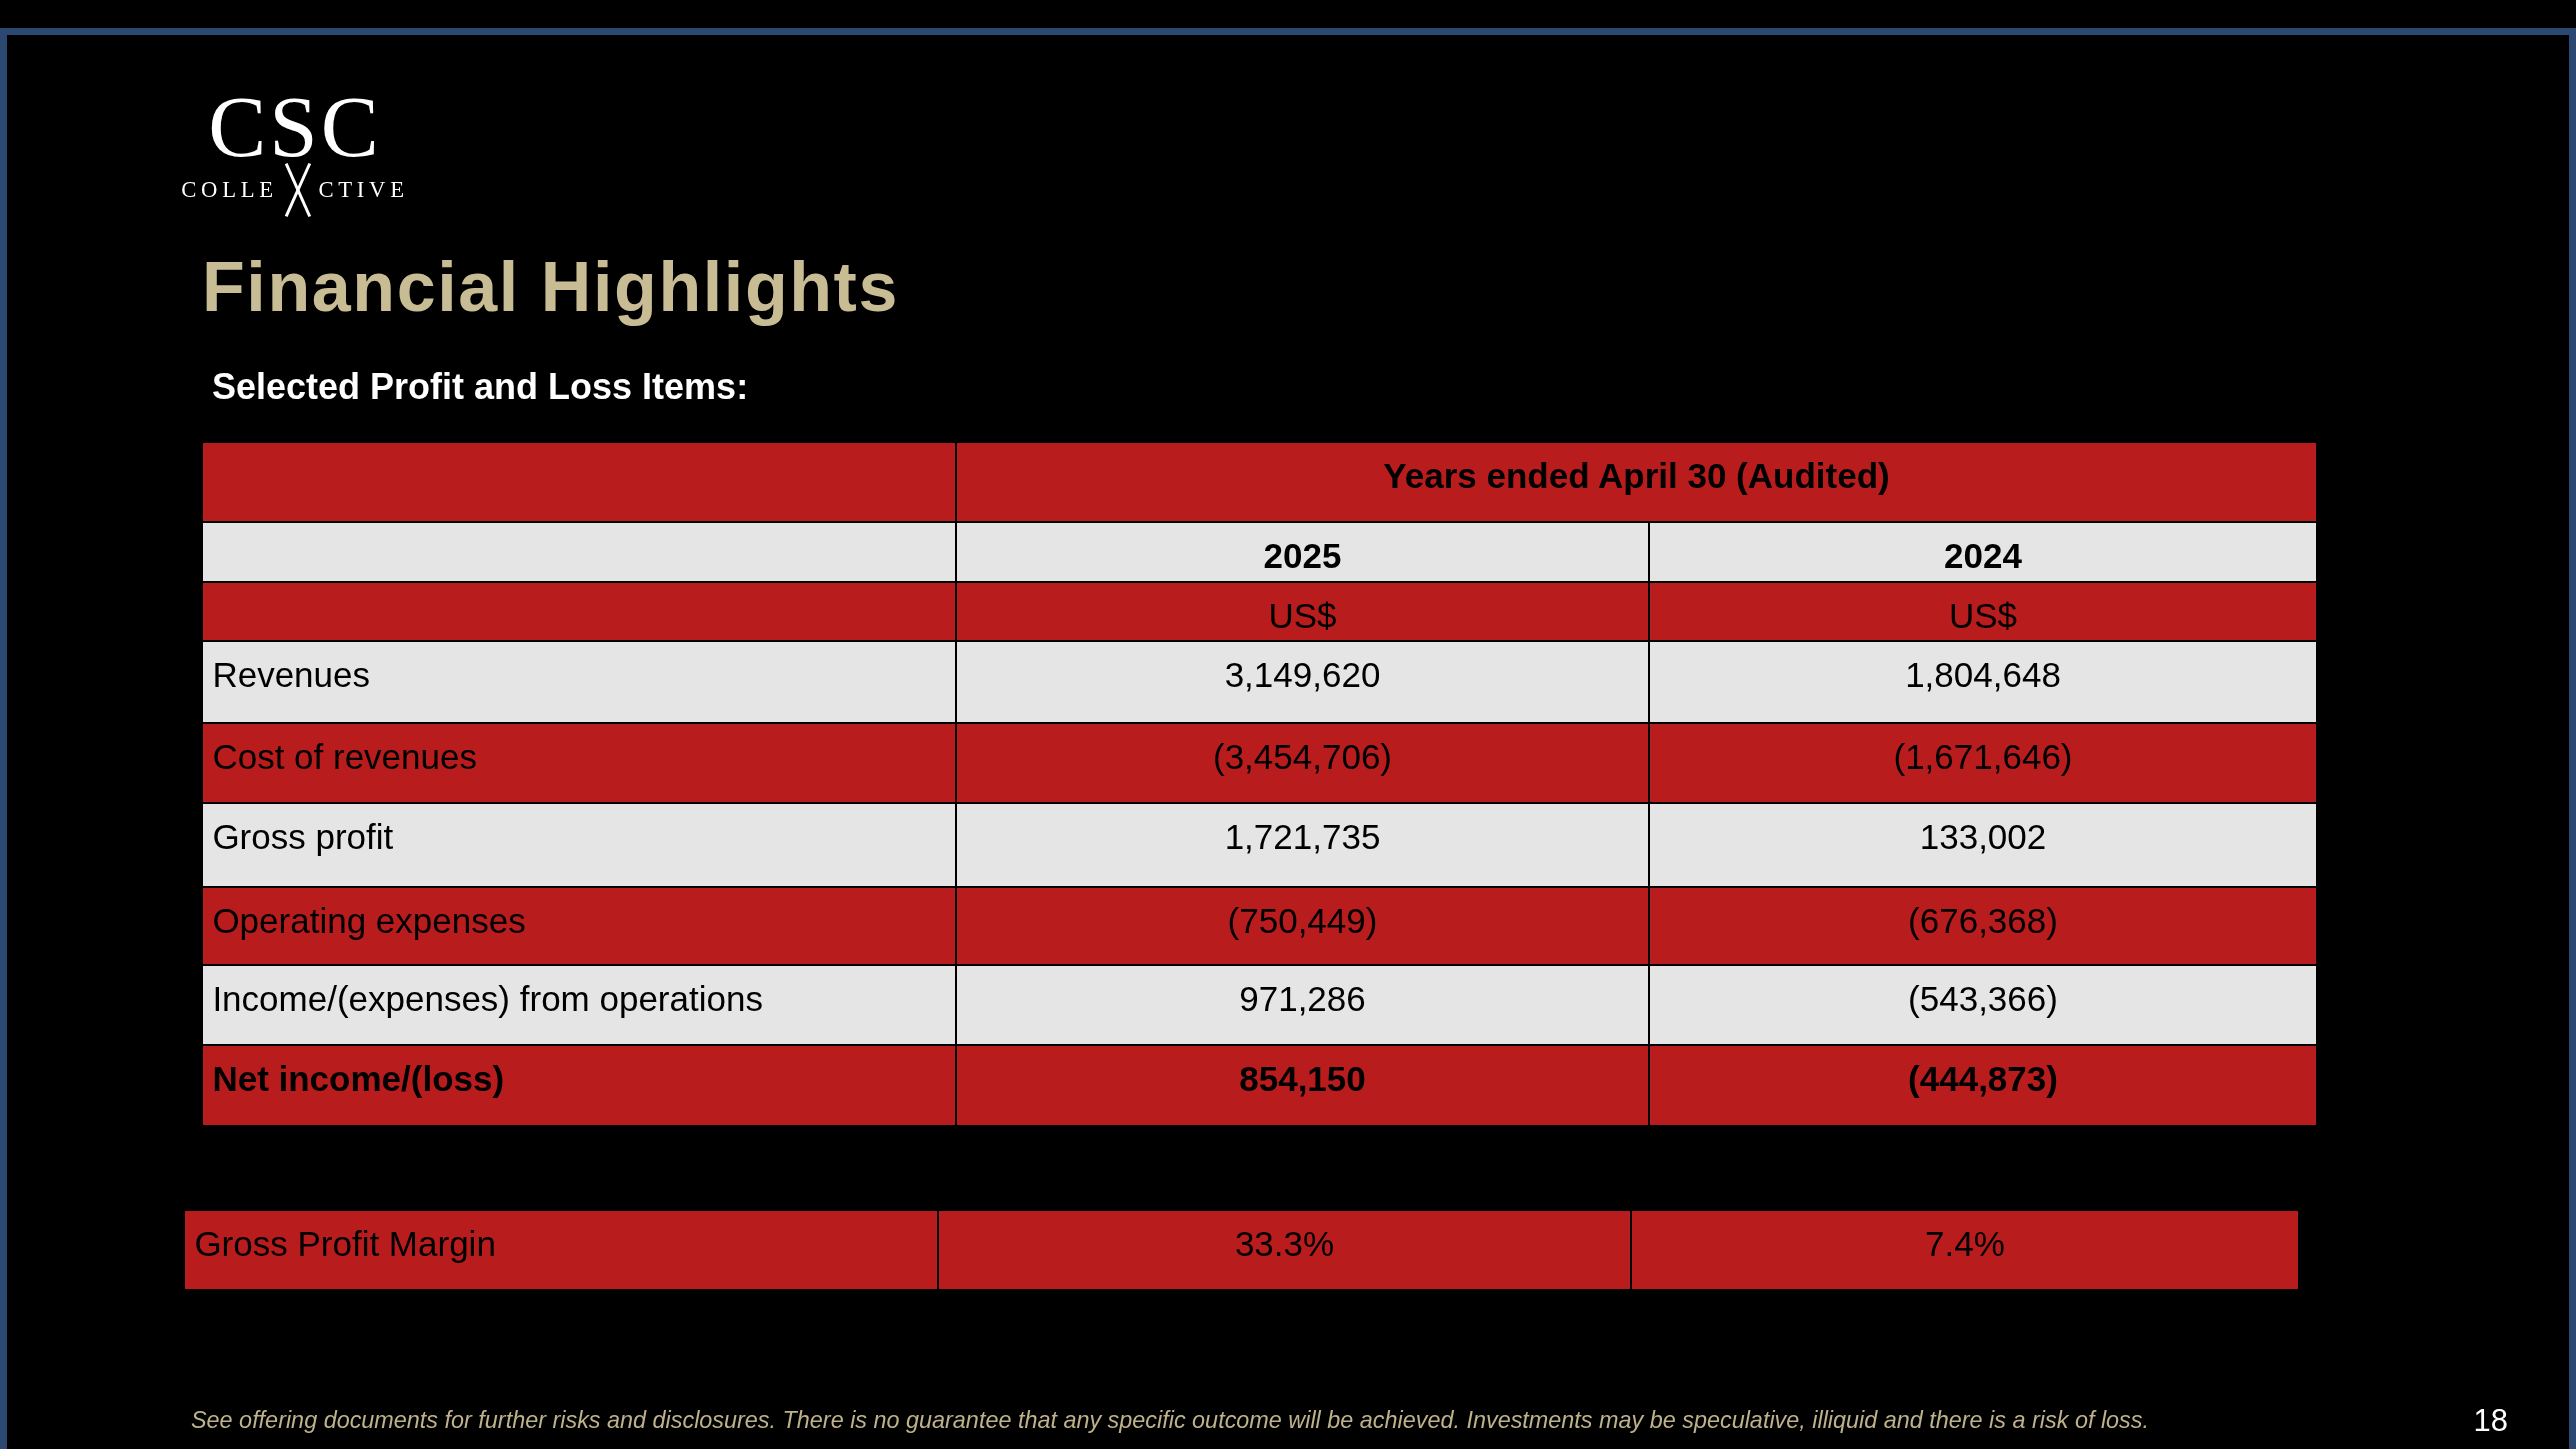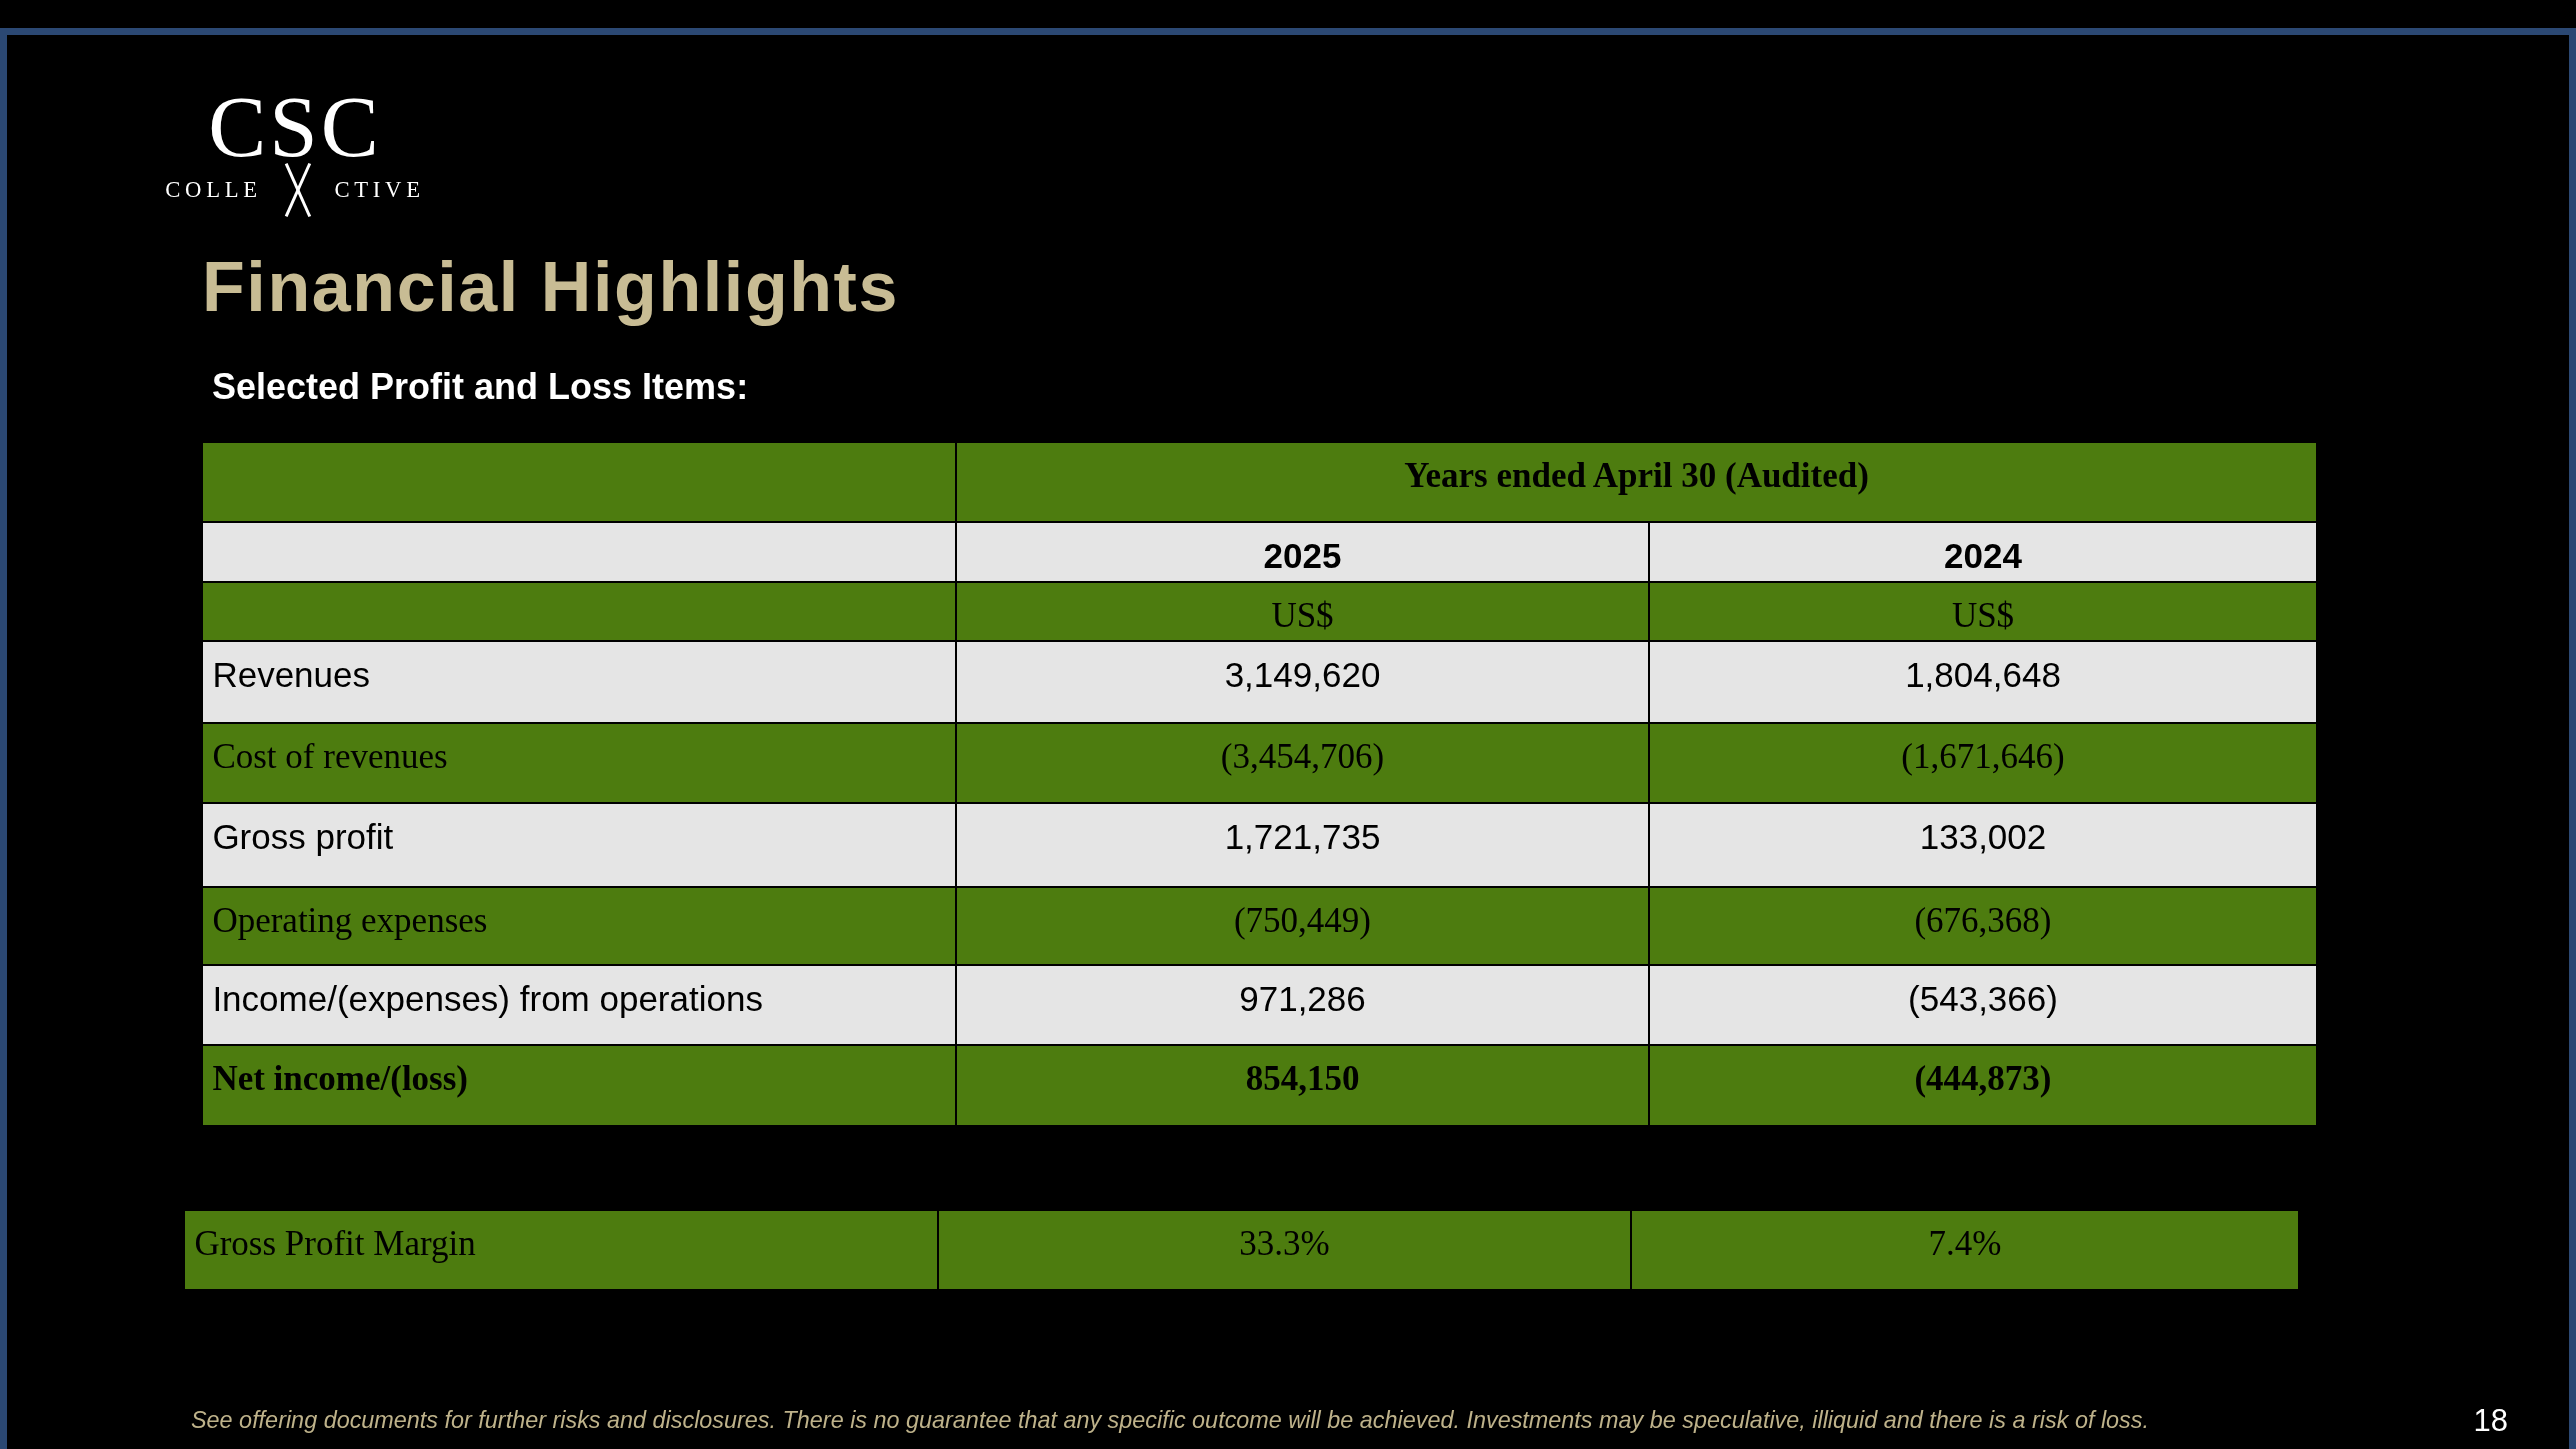--- a/index.html
+++ b/index.html
@@ -16,21 +16,21 @@
 
   
   #logo { position: absolute; left: 192px; top: 48px; width: 192px; color: #fff; }
   .logo-main {
     font-family: "Liberation Serif", serif;
     font-size: 87px; line-height: 1.0; letter-spacing: 3.1px;
     color: #fff; text-align: center;
   }
   .logo-sub {
     margin-top: 1.6px;
-    display: flex; align-items: center; justify-content: center; gap: 23px;
+    display: flex; align-items: center; justify-content: center; gap: 7px;
     position: relative; height: 36px;
   }
   .logo-rules { display: flex; flex-direction: column; gap: 15.6px; flex: 1 1 auto; }
   .logo-rules .rule { height: 2.3px; background: #fff; }
   .logo-word {
     font-family: "Liberation Serif", serif;
     font-size: 22.7px; letter-spacing: 4.7px; color: #fff; white-space: nowrap;
   }
   .logo-x { position: relative; width: 26.6px; height: 36px; flex: 0 0 auto; }
   .logo-x .stick { position: absolute; left: 50%; top: 50%; width: 3.1px; height: 58px; background: #fff; }
@@ -54,21 +54,21 @@
     width: 2114px; font-size: 35px; color: #000;
   }
   .fin-table td {
     border: 2.3px solid #000;
     vertical-align: top;
     text-align: center;
     padding: 12.5px 7.8px 0 7.8px;
     overflow: hidden;
   }
   .fin-table td.lbl { text-align: left; padding-left: 9.4px; }
-  tr.dark td  { background: #4d7c0f; font-family: Liberation Serif, serif; }
+  tr.dark td  { background: #b91c1c; }
   tr.light td { background: #e5e5e5; }
   .b { font-weight: bold; }
 
   #main-table  { position: absolute; left: 194px; top: 406px; }
   #margin-table{ position: absolute; left: 176px; top: 1174px; }
 
   
   #disclaimer {
     position: absolute; left: 184px; top: 1372px;
     font-size: 23.4px; font-style: italic; color: #BEB28A;

